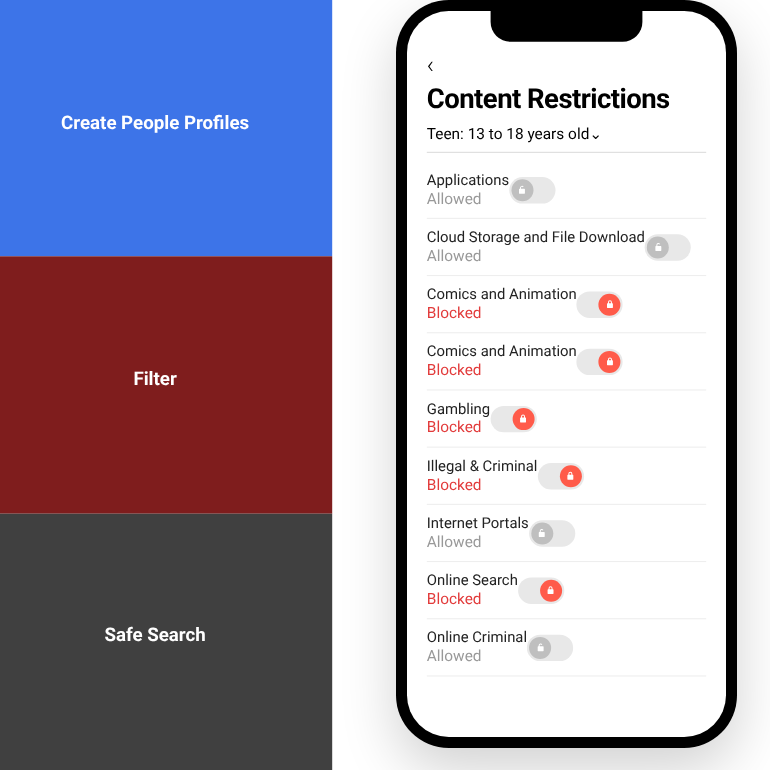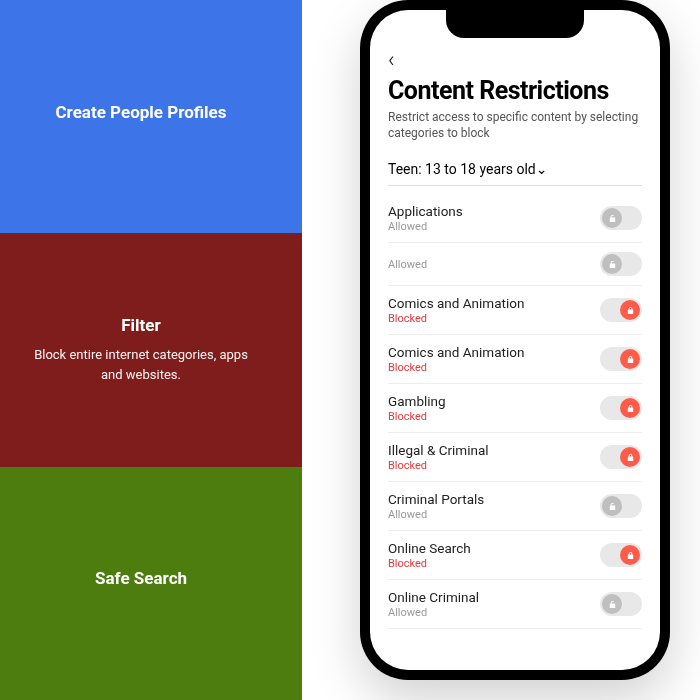--- a/index.html
+++ b/index.html
@@ -1,38 +1,38 @@
 <!DOCTYPE html>
 <html><head>
 <meta charset="utf-8">
 <style>
 *{box-sizing:border-box;margin:0;padding:0}
 body{font-family:-apple-system,BlinkMacSystemFont,"Segoe UI",Roboto,sans-serif;width:700px;height:700px;background:#fff;position:relative;overflow:hidden}
 .bg-panels{position:absolute;left:0;top:0;width:302px;height:700px;display:flex;flex-direction:column}
 .panel{flex:1;padding:30px 50px 30px 30px;color:#fff;display:flex;flex-direction:column;justify-content:center;text-align:center}
 .panel-0{background:#3d74e8}
 .panel-1{background:#7f1d1d}
-.panel-2{background:#4d7c0f}
+.panel-2{background:#404040}
 .panel h3{font-size:17px;font-weight:700;margin-bottom:10px}
 .panel p{font-size:13px;line-height:1.5;opacity:.95}
 .phone{position:absolute;right:30px;top:0px;width:310px;height:680px;background:#000;border-radius:48px;padding:10px;box-shadow:0 20px 50px rgba(0,0,0,.18)}
 .phone-inner{width:100%;height:100%;background:#fff;border-radius:38px;overflow:hidden;position:relative}
 .notch{position:absolute;top:0;left:50%;transform:translateX(-50%);width:138px;height:28px;background:#000;border-radius:0 0 18px 18px;z-index:5}
 .statusbar{display:flex;justify-content:center;align-items:center;padding:12px 22px 2px;font-size:13px;font-weight:700}
 .status-right{display:flex;gap:5px;align-items:center}
 .screen{padding:6px 18px 0}
 .back{font-size:22px;font-weight:300;padding:2px 0 4px}
 .title{font-size:25px;font-weight:700;letter-spacing:-.5px}
 .subtitle{font-size:12px;color:#555;margin:4px 0 12px;line-height:1.35}
 .age-row{display:flex;justify-content:flex-start;align-items:center;padding:8px 0;border-bottom:1px solid #ddd;font-size:14px}
 .chevron{font-size:14px}
 .items{padding-top:8px}
-.item{display:flex;justify-content:space-between;align-items:center;padding:9px 0;border-bottom:1px solid #eee}
+.item{display:flex;align-items:center;padding:9px 0;border-bottom:1px solid #eee}
 .item-text .name{font-size:13.5px;color:#222}
-.item-text .status{font-size:11px;margin-top:1px}
+.item-text .status{font-size:14px;margin-top:1px}
 .status.allowed{color:#999}
 .status.blocked{color:#e23b3b}
 .toggle{width:42px;height:24px;border-radius:12px;background:#e8e8e8;position:relative;flex-shrink:0}
 .toggle .knob{position:absolute;top:2px;width:20px;height:20px;border-radius:50%;display:flex;align-items:center;justify-content:center}
 .toggle.off .knob{left:2px;background:#bfbfbf}
 .toggle.on .knob{right:2px;background:#ff5b4a}
 .lock{width:9px;height:9px}
 .sig{display:inline-flex;gap:1px;align-items:flex-end}
 .sig span{width:2.5px;background:#000;display:inline-block}
 .sig span:nth-child(1){height:4px}.sig span:nth-child(2){height:6px}.sig span:nth-child(3){height:8px}.sig span:nth-child(4){height:10px}
@@ -43,21 +43,20 @@
 </style>
 </head>
 <body>
 
 <div class="bg-panels">
   <div class="panel panel-0">
     <h3>Create People Profiles</h3>
   </div>
   <div class="panel panel-1">
     <h3>Filter</h3>
-    <p>Block entire internet categories, apps and websites.</p>
   </div>
   <div class="panel panel-2">
     <h3>Safe Search</h3>
   </div>
 </div>
 
 <div class="phone">
   <div class="phone-inner">
     <div class="notch"></div>
     <div class="statusbar">
@@ -71,41 +70,41 @@
           </span>
         <svg class="wifi" viewBox="0 0 16 12">
             <path d="M8 10.5a1.2 1.2 0 100-2.4 1.2 1.2 0 000 2.4zM4.5 6.8a5 5 0 017 0l-1.2 1.2a3.3 3.3 0 00-4.6 0zM2 4.3a8.5 8.5 0 0112 0l-1.2 1.2a6.8 6.8 0 00-9.5 0z" fill="#000"></path>
           </svg>
         <span class="batt"></span>
       </div>
     </div>
     <div class="screen">
       <div class="back">‹</div>
       <div class="title">Content Restrictions</div>
-      <div class="subtitle">Restrict access to specific content by selecting categories to block</div>
       <div class="age-row">
         <span>Teen: 13 to 18 years old</span>
         <span class="chevron">⌄</span>
       </div>
       <div class="items" id="items">
           <div class="item">
             <div class="item-text">
               <div class="name">Applications</div>
               <div class="status allowed">Allowed</div>
             </div>
             <div class="toggle off">
               <div class="knob">
                 <svg class="lock" viewBox="0 0 10 10">
                   <path d="M3 4V3a2 2 0 013.7-1l-.8.6A1 1 0 004 3v1h3.5a.5.5 0 01.5.5v4a.5.5 0 01-.5.5h-5a.5.5 0 01-.5-.5v-4a.5.5 0 01.5-.5z" fill="#fff"></path>
                 </svg>
               </div>
             </div>
           </div>
           <div class="item">
             <div class="item-text">
+              <div class="name">Cloud Storage and File Download</div>
               <div class="status allowed">Allowed</div>
             </div>
             <div class="toggle off">
               <div class="knob">
                 <svg class="lock" viewBox="0 0 10 10">
                   <path d="M3 4V3a2 2 0 013.7-1l-.8.6A1 1 0 004 3v1h3.5a.5.5 0 01.5.5v4a.5.5 0 01-.5.5h-5a.5.5 0 01-.5-.5v-4a.5.5 0 01.5-.5z" fill="#fff"></path>
                 </svg>
               </div>
             </div>
           </div>
@@ -156,21 +155,21 @@
             <div class="toggle on">
               <div class="knob">
                 <svg class="lock" viewBox="0 0 10 10">
                   <path d="M3 4V3a2 2 0 114 0v1h.5a.5.5 0 01.5.5v4a.5.5 0 01-.5.5h-5a.5.5 0 01-.5-.5v-4a.5.5 0 01.5-.5zm1 0h2V3a1 1 0 10-2 0z" fill="#fff"></path>
                 </svg>
               </div>
             </div>
           </div>
           <div class="item">
             <div class="item-text">
-              <div class="name">Criminal Portals</div>
+              <div class="name">Internet Portals</div>
               <div class="status allowed">Allowed</div>
             </div>
             <div class="toggle off">
               <div class="knob">
                 <svg class="lock" viewBox="0 0 10 10">
                   <path d="M3 4V3a2 2 0 013.7-1l-.8.6A1 1 0 004 3v1h3.5a.5.5 0 01.5.5v4a.5.5 0 01-.5.5h-5a.5.5 0 01-.5-.5v-4a.5.5 0 01.5-.5z" fill="#fff"></path>
                 </svg>
               </div>
             </div>
           </div>

